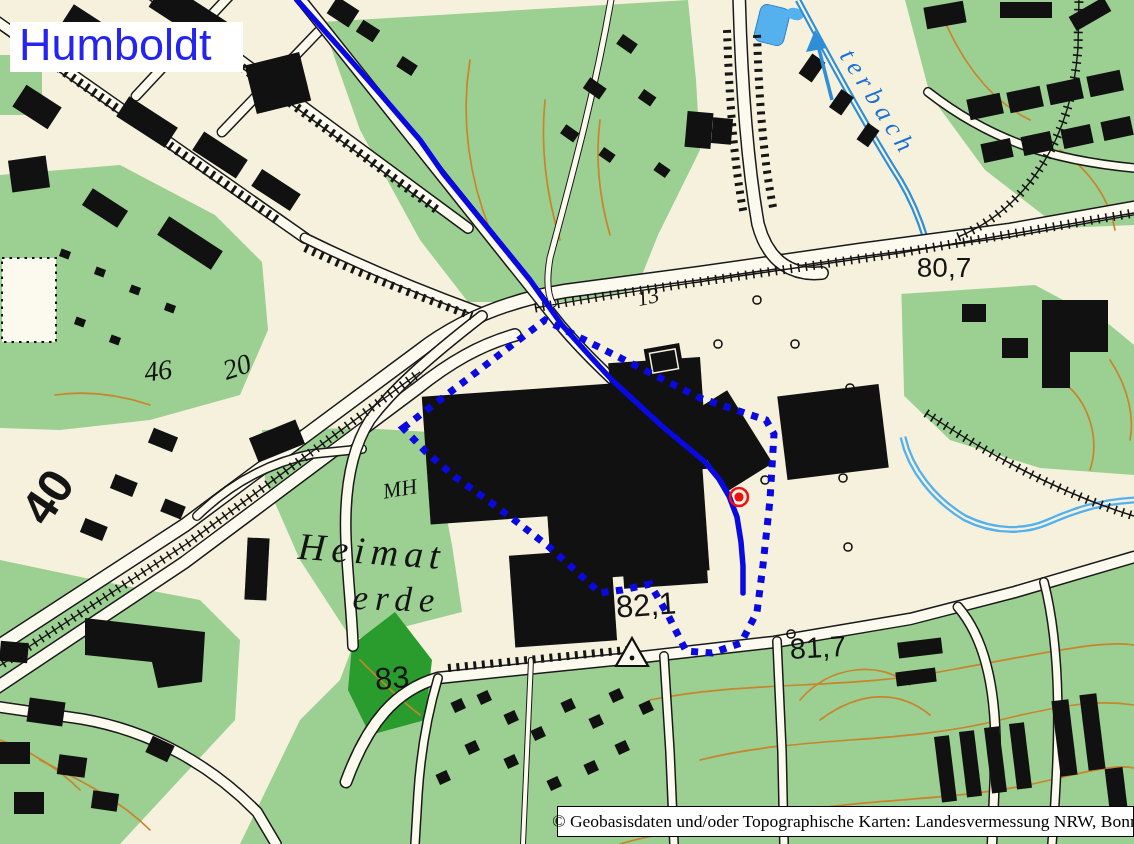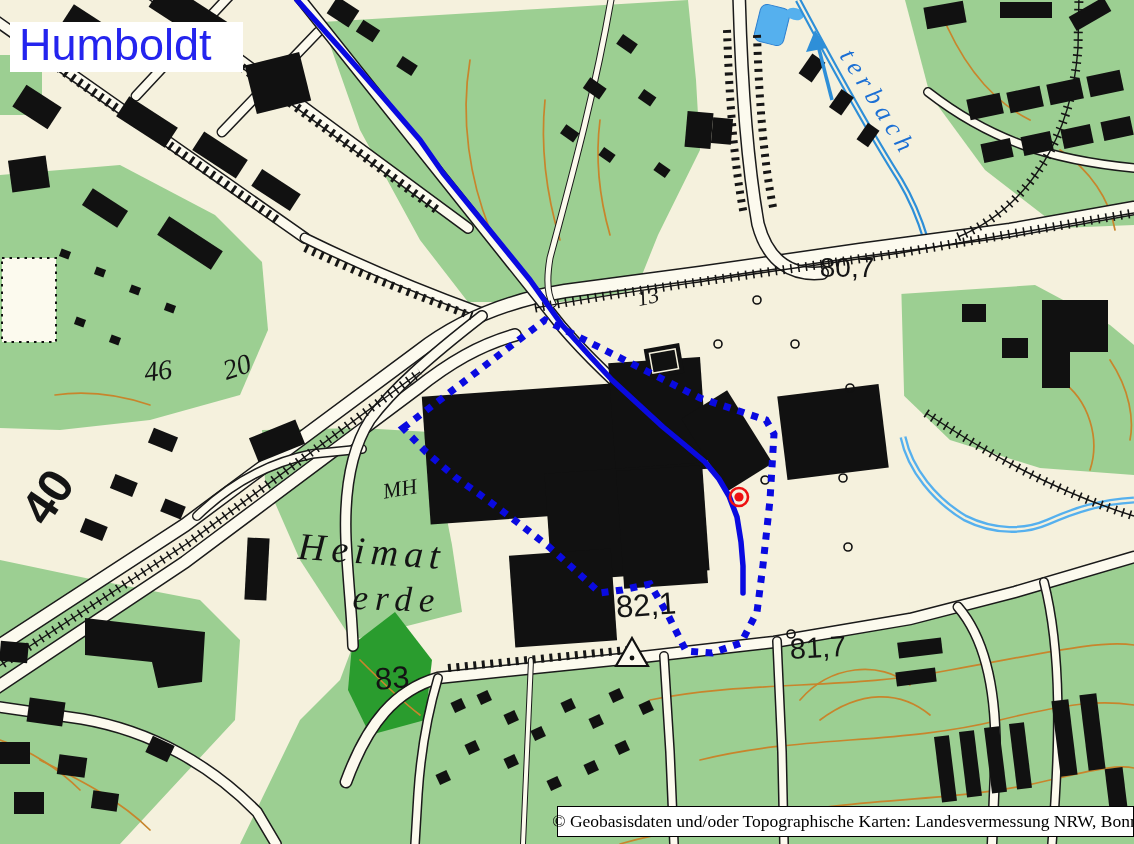--- a/index.html
+++ b/index.html
@@ -271,21 +271,21 @@
   <g>
     <circle cx="739" cy="497" r="9" fill="none" stroke="#ee1111" stroke-width="2.6"></circle>
     <circle cx="739" cy="497" r="4.6" fill="#ee1111"></circle>
   </g>
 </svg>
 
   <div class="title-box">
     <span>Humboldt</span>
   </div>
 
-  <div class="lbl sans" style="left:847px;top:268px;font-size:28px;">80,7</div>
+  <div class="lbl sans" style="left:944px;top:268px;font-size:28px;">80,7</div>
   <div class="lbl sans" style="left:646px;top:605px;font-size:31px;transform:translate(-50%,-50%) rotate(-4deg);">82,1</div>
   <div class="lbl sans" style="left:818px;top:648px;font-size:29px;transform:translate(-50%,-50%) rotate(-3deg);">81,7</div>
   <div class="lbl sans" style="left:392px;top:678px;font-size:31px;transform:translate(-50%,-50%) rotate(-5deg);">83</div>
   <div class="lbl ser" style="left:648px;top:297px;font-size:22px;transform:translate(-50%,-50%) rotate(-12deg);">13</div>
   <div class="lbl ser" style="left:158px;top:371px;font-size:28px;transform:translate(-50%,-50%) rotate(-8deg);">46</div>
   <div class="lbl ser" style="left:237px;top:367px;font-size:28px;transform:translate(-50%,-50%) rotate(-18deg);">20</div>
   <div class="lbl sans" style="left:48px;top:497px;font-size:48px;font-weight:bold;transform:translate(-50%,-50%) rotate(-56deg);">40</div>
   <div class="lbl ser" style="left:400px;top:489px;font-size:22px;transform:translate(-50%,-50%) rotate(-10deg);">MH</div>
   <div class="lbl ser" style="left:372px;top:551px;font-size:38px;letter-spacing:6px;transform:translate(-50%,-50%) rotate(4deg);">Heimat</div>
   <div class="lbl ser" style="left:397px;top:599px;font-size:35px;letter-spacing:7px;transform:translate(-50%,-50%) rotate(2deg);">erde</div>

